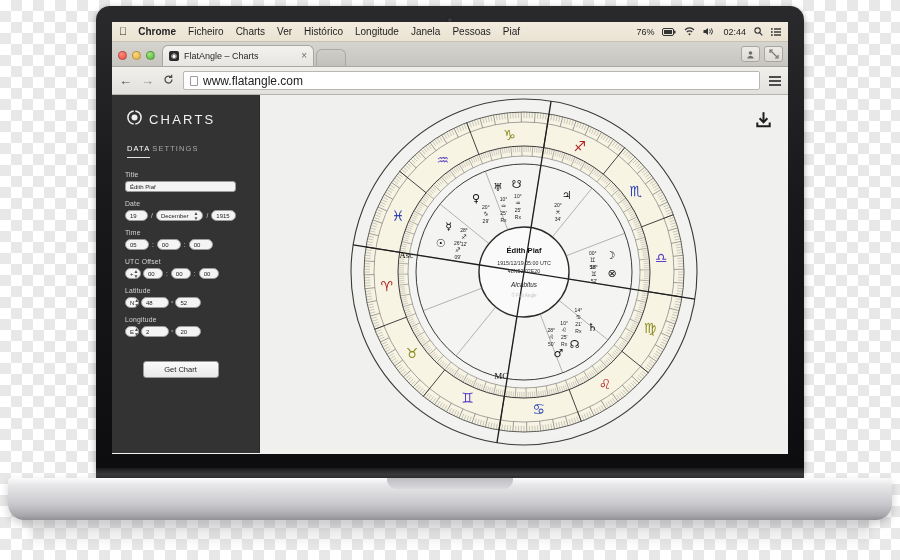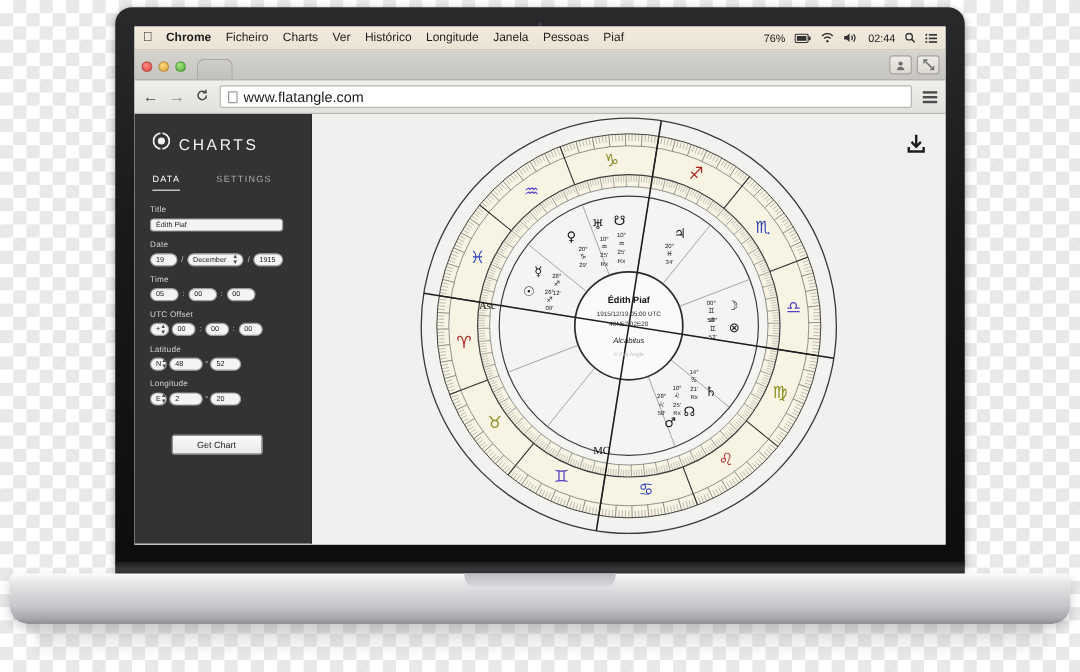--- a/index.html
+++ b/index.html
@@ -139,21 +139,21 @@
   
   .page { display: flex; height: 358px; }
 
   .sidebar {
     width: 148px; background: #333333; color: #e9e9e9;
     padding: 11px 23px 0 13px; flex: 0 0 auto;
     border-right: 1px solid #2b2b2b;
   }
   .brand { display: flex; align-items: center; gap: 7px; margin: 4px 0 15px 2px; }
   .brand-label { font-size: 13px; letter-spacing: 2.2px; color: #f2f2f2; }
-  .tabs { display: flex; gap: 30px; margin-bottom: 13px; padding-left: 2px; }
+  .tabs { display: flex; gap: 2px; margin-bottom: 13px; padding-left: 2px; }
   .tabitem { font-size: 7.5px; letter-spacing: 1.1px; color: #a8a8a8; padding-bottom: 4px; }
   .tabitem.active { color: #ffffff; border-bottom: 1px solid #e4e4e4; }
   .fieldgroup { margin-bottom: 8px; }
   .flabel { font-size: 6.8px; color: #d4d4d4; margin-bottom: 3px; letter-spacing: .2px; }
   .frow { display: flex; align-items: center; gap: 2px; }
   .inp {
     background: #f4f4f4; border: 1px solid #9c9c9c; border-radius: 7px;
     height: 11px; font-size: 6px; color: #1c1c1c;
     display: flex; align-items: center; padding: 0 4px;
     font-family: "Liberation Sans", sans-serif;
@@ -253,20 +253,25 @@
         </span>
       </span>
     </div>
 
     <div class="chrome-tabstrip">
       <span class="traffic">
         <i class="dot red"></i>
         <i class="dot yel"></i>
         <i class="dot grn"></i>
       </span>
+      <div class="tab">
+        <span class="favicon">◉</span>
+        <span class="tab-title">FlatAngle – Charts</span>
+        <span class="tab-close">×</span>
+      </div>
       <div class="tab-ghost"></div>
       <span class="win-ctrl-right">
         <span class="wbtn">
           <svg width="9" height="9" viewBox="0 0 9 9">
               <circle cx="4.5" cy="3" r="1.8" fill="#6f6f6f"></circle>
               <path d="M1.2 8.6c.5-2 1.8-2.9 3.3-2.9s2.8.9 3.3 2.9z" fill="#6f6f6f"></path>
             </svg>
         </span>
         <span class="wbtn">
           <svg width="10" height="10" viewBox="0 0 10 10">

